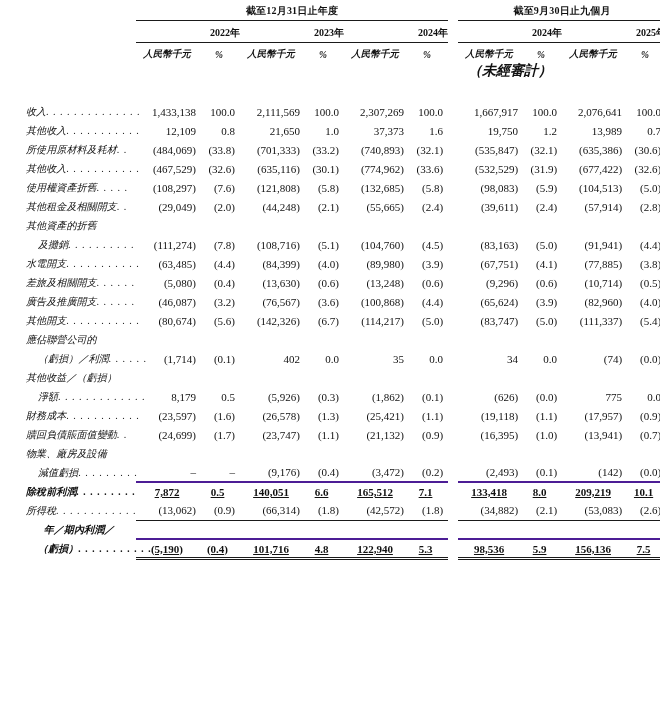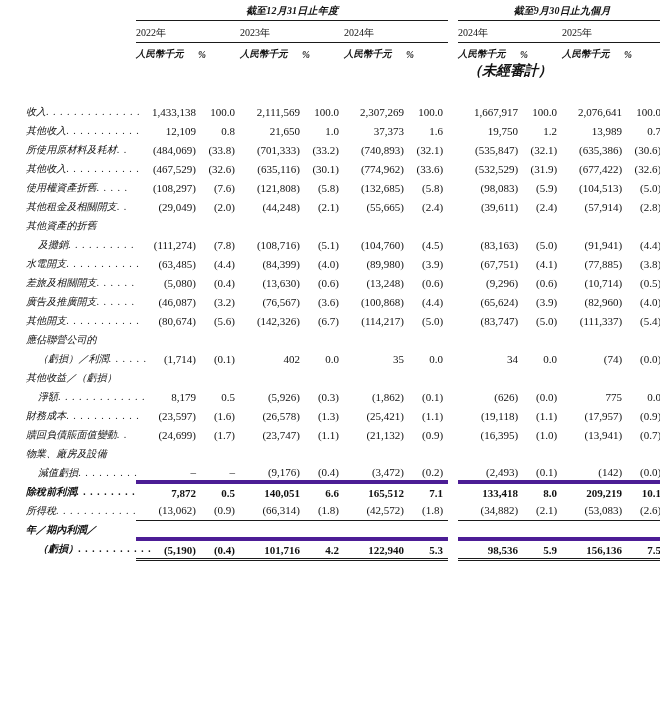--- a/index.html
+++ b/index.html
@@ -38,32 +38,33 @@
 
   
   .hdr-group {
     text-align: center;
     font-size: 10px;
     font-weight: bold;
     padding: 4px 0 2px 0;
     letter-spacing: 0.2px;
     white-space: nowrap;
   }
-  .hdr-group.rule { border-bottom: 1px solid #1a1a1a; font-style: italic; }
+  .hdr-group.rule { border-bottom: 1px solid #1a1a1a; }
 
   .hdr-year {
-    text-align: left;
+    text-align: right;
     font-size: 10px;
-    font-weight: normal;
+    font-weight: bold;
     padding: 5px 0 2px 0;
     white-space: nowrap;
   }
   .hdr-year.rule { border-bottom: 1px solid #1a1a1a; }
 
   .hdr-unit {
+    text-align: center;
     font-size: 9.5px;
     font-style: italic;
     font-weight: bold;
     padding: 5px 0 1px 0;
     white-space: nowrap;
   }
   .hdr-unit-sub {
     text-align: center;
     font-size: 14px;
     font-style: italic;
@@ -90,24 +91,24 @@
 
   td.num, td.pct {
     text-align: right;
     font-size: 11px;
     padding: 2.5px 2px 2.5px 2px;
     white-space: nowrap;
     font-variant-numeric: tabular-nums;
   }
   td.pct { padding-right: 5px; }
 
-  tr.bold td { font-weight: bold; }
+  tr.bold td { font-weight: bold; text-align: center; }
 
   
-  tr.rule-top td.num, tr.rule-top td.pct { border-top: 4px solid #4c1d95; }
+  tr.rule-top td.num, tr.rule-top td.pct { border-top: 2px solid #4c1d95; text-decoration: underline; }
   tr.rule-bot td.num, tr.rule-bot td.pct { border-bottom: 1px solid #1a1a1a; }
 
   tr.dbl td.num, tr.dbl td.pct {
     border-bottom: 3px double #1a1a1a;
   }
 
   td.gap { padding: 0; }
 </style>
 </head>
 <body>
@@ -504,21 +505,21 @@
           <td class="num"></td>
           <td class="pct"></td>
           <td class="num"></td>
           <td class="pct"></td>
         </tr>
         <tr class="bold rule-top dbl">
           <td class="lbl indent"><span>（虧損）</span><span class="dots">. . . . . . . . . . .</span></td>
           <td class="num">(5,190)</td>
           <td class="pct">(0.4)</td>
           <td class="num">101,716</td>
-          <td class="pct">4.2</td>
+          <td class="pct">4.8</td>
           <td class="num">122,940</td>
           <td class="pct">5.3</td>
           <td class="gap"></td>
           <td class="num">98,536</td>
           <td class="pct">5.9</td>
           <td class="num">156,136</td>
           <td class="pct">7.5</td>
         </tr>
       </tbody>
   </table>

